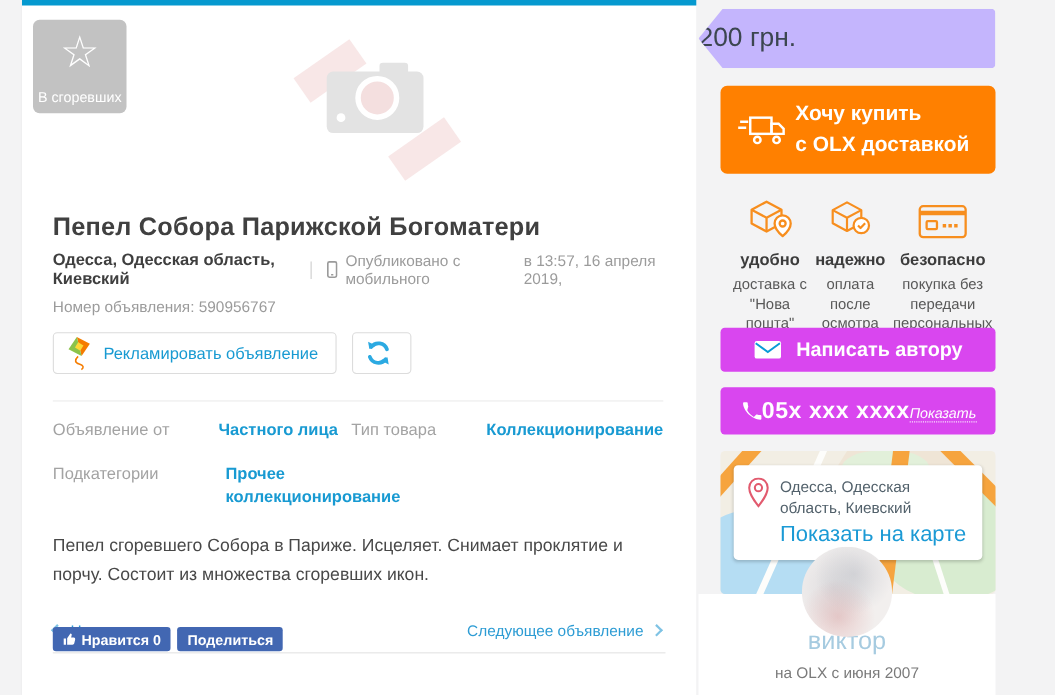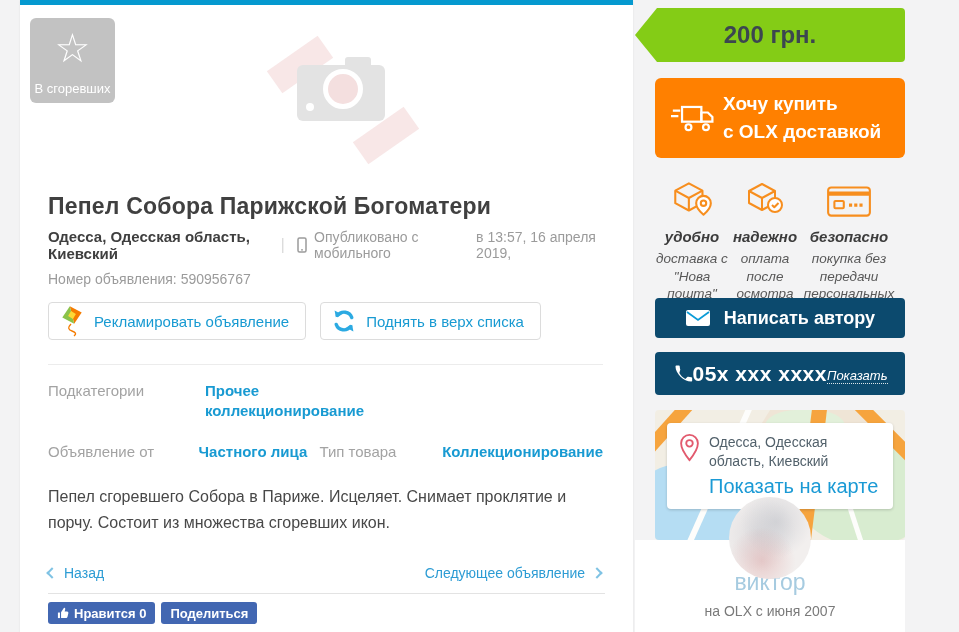--- a/index.html
+++ b/index.html
@@ -59,46 +59,46 @@
   .c1 { width: 157px; } .c2 { width: 126px; } .c3 { width: 128px; } .c4 { flex: 1; }
   .c2.wrap { width: 150px; }
   .description { margin-top: 22px; font-size: 16px; line-height: 1.62; color: #484848; max-width: 560px; }
   .nav-row { position: absolute; left: 28px; right: 32px; top: 560px;
     display: flex; justify-content: space-between; font-size: 14px; }
   .nav-link { color: #2d9cd4; cursor: pointer; display: flex; align-items: center; gap: 8px; }
   .chev { display: inline-block; width: 8px; height: 8px; border-left: 2px solid #7fc3e4; border-bottom: 2px solid #7fc3e4; }
   .chev.left { transform: rotate(45deg); }
   .chev.right { transform: rotate(-135deg); }
   .bottom-divider { position: absolute; left: 28px; right: 28px; top: 588px; border-top: 1px solid #e3e3e3; }
-  .fb-row { position: absolute; left: 28px; top: 597px; display: flex; gap: 6px; text-align: right; }
+  .fb-row { position: absolute; left: 28px; top: 565px; display: flex; gap: 6px; text-align: right; }
   .fb-btn { height: 22px; background: #4267b2; border-radius: 3px; color: #fff;
     font-size: 13px; font-weight: bold; display: flex; align-items: center; gap: 5px;
     padding: 0 9px; cursor: pointer; }
   
   .sidebar { position: absolute; left: 635px; top: 0; width: 270px; height: 632px; }
   .price-tag {
-    position: absolute; left: 0; top: 8px; width: 270px; height: 54px; background: #84cc16;
+    position: absolute; left: 0; top: 8px; width: 270px; height: 54px; background: #c4b5fd;
     clip-path: polygon(22px 0, 100% 0, 100% 100%, 22px 100%, 0 50%);
-    display: flex; align-items: center; justify-content: center;
-    font-size: 24px; font-weight: bold; color: #3c4650; border-radius: 4px;
+    display: flex; align-items: center; 
+    font-size: 24px; font-weight: normal; color: #3c4650; border-radius: 4px;
   }
   .buy-btn {
     position: absolute; left: 20px; top: 78px; width: 250px; height: 80px;
     background: #ff8000; border-radius: 6px; cursor: pointer;
     display: flex; align-items: center; padding: 0 14px 0 16px; gap: 6px;
   }
   .buy-text { flex: 1; color: #fff; font-weight: bold; font-size: 19px; line-height: 1.5; }
-  .features { position: absolute; left: 20px; top: 170px; width: 250px; display: flex; justify-content: flex-start; font-style: italic; }
+  .features { position: absolute; left: 20px; top: 170px; width: 250px; display: flex; justify-content: flex-end; }
   .feature { text-align: center; }
   .feature .f-icon { height: 50px; display: flex; align-items: flex-end; justify-content: center; margin-bottom: 8px; }
   .f-title { font-size: 15px; font-weight: bold; color: #3c3c3c; margin-bottom: 5px; }
   .f-desc { font-size: 13.5px; color: #585858; line-height: 1.3; }
   .feature.f1 { width: 74px; } .feature.f2 { width: 72px; } .feature.f3 { width: 96px; }
   .cta-btn {
-    position: absolute; left: 20px; width: 250px; background: #0c4a6e; border-radius: 4px;
+    position: absolute; left: 20px; width: 250px; background: #d946ef; border-radius: 4px;
     display: flex; align-items: center; justify-content: center; cursor: pointer; color: #fff;
   }
   .msg-btn { top: 298px; height: 40px; gap: 13px; font-size: 18px; font-weight: bold; }
   .phone-btn { top: 352px; height: 43px; }
   .phone-num { font-size: 21px; font-weight: bold; letter-spacing: .5px; }
   .phone-show { font-size: 13px; border-bottom: 1px dotted rgba(255,255,255,.85); margin-top: 4px; cursor: pointer; font-style: italic; }
   .map { position: absolute; left: 20px; top: 410px; width: 250px; height: 130px;
     border-radius: 4px; overflow: hidden; background: #f2eee4; }
   .map i { position: absolute; display: block; }
   .m-water { left: -30px; top: 55px; width: 140px; height: 120px; background: #b5ddf3; border-radius: 45% 55% 40% 50%; transform: rotate(12deg); }
@@ -186,34 +186,33 @@
         <span>
           <svg width="26" height="26" viewBox="0 0 26 26">
             <g fill="none" stroke="#2caae2" stroke-width="3.4" stroke-linecap="round">
               <path d="M20.8 9.6A8.2 8.2 0 0 0 6.5 7.4"></path>
               <path d="M5.2 16.4A8.2 8.2 0 0 0 19.5 18.6"></path>
             </g>
             <path fill="#2caae2" d="M3.6 2.6l1.2 6.6 6.2-2.8z"></path>
             <path fill="#2caae2" d="M22.4 23.4l-1.2-6.6-6.2 2.8z"></path>
           </svg>
         </span>
-        <span>Поднять в верх списка</span>
       </div>
     </div>
 
     <div class="params">
-      <div class="param-row">
-        <span class="p-label c1">Подкатегории</span>
-        <span class="p-val c2 wrap">Прочее коллекционирование</span>
-      </div>
       <div class="param-row">
         <span class="p-label c1">Объявление от</span>
         <span class="p-val c2">Частного лица</span>
         <span class="p-label c3">Тип товара</span>
         <span class="p-val c4">Коллекционирование</span>
+      </div>
+      <div class="param-row">
+        <span class="p-label c1">Подкатегории</span>
+        <span class="p-val c2 wrap">Прочее коллекционирование</span>
       </div>
     </div>
 
     <p class="description">Пепел сгоревшего Собора в Париже. Исцеляет. Снимает проклятие и порчу. Состоит из множества сгоревших икон.</p>
   </div>
 
   <div class="nav-row">
     <span class="nav-link">
       <i class="chev left"></i>
       <span>Назад</span>

